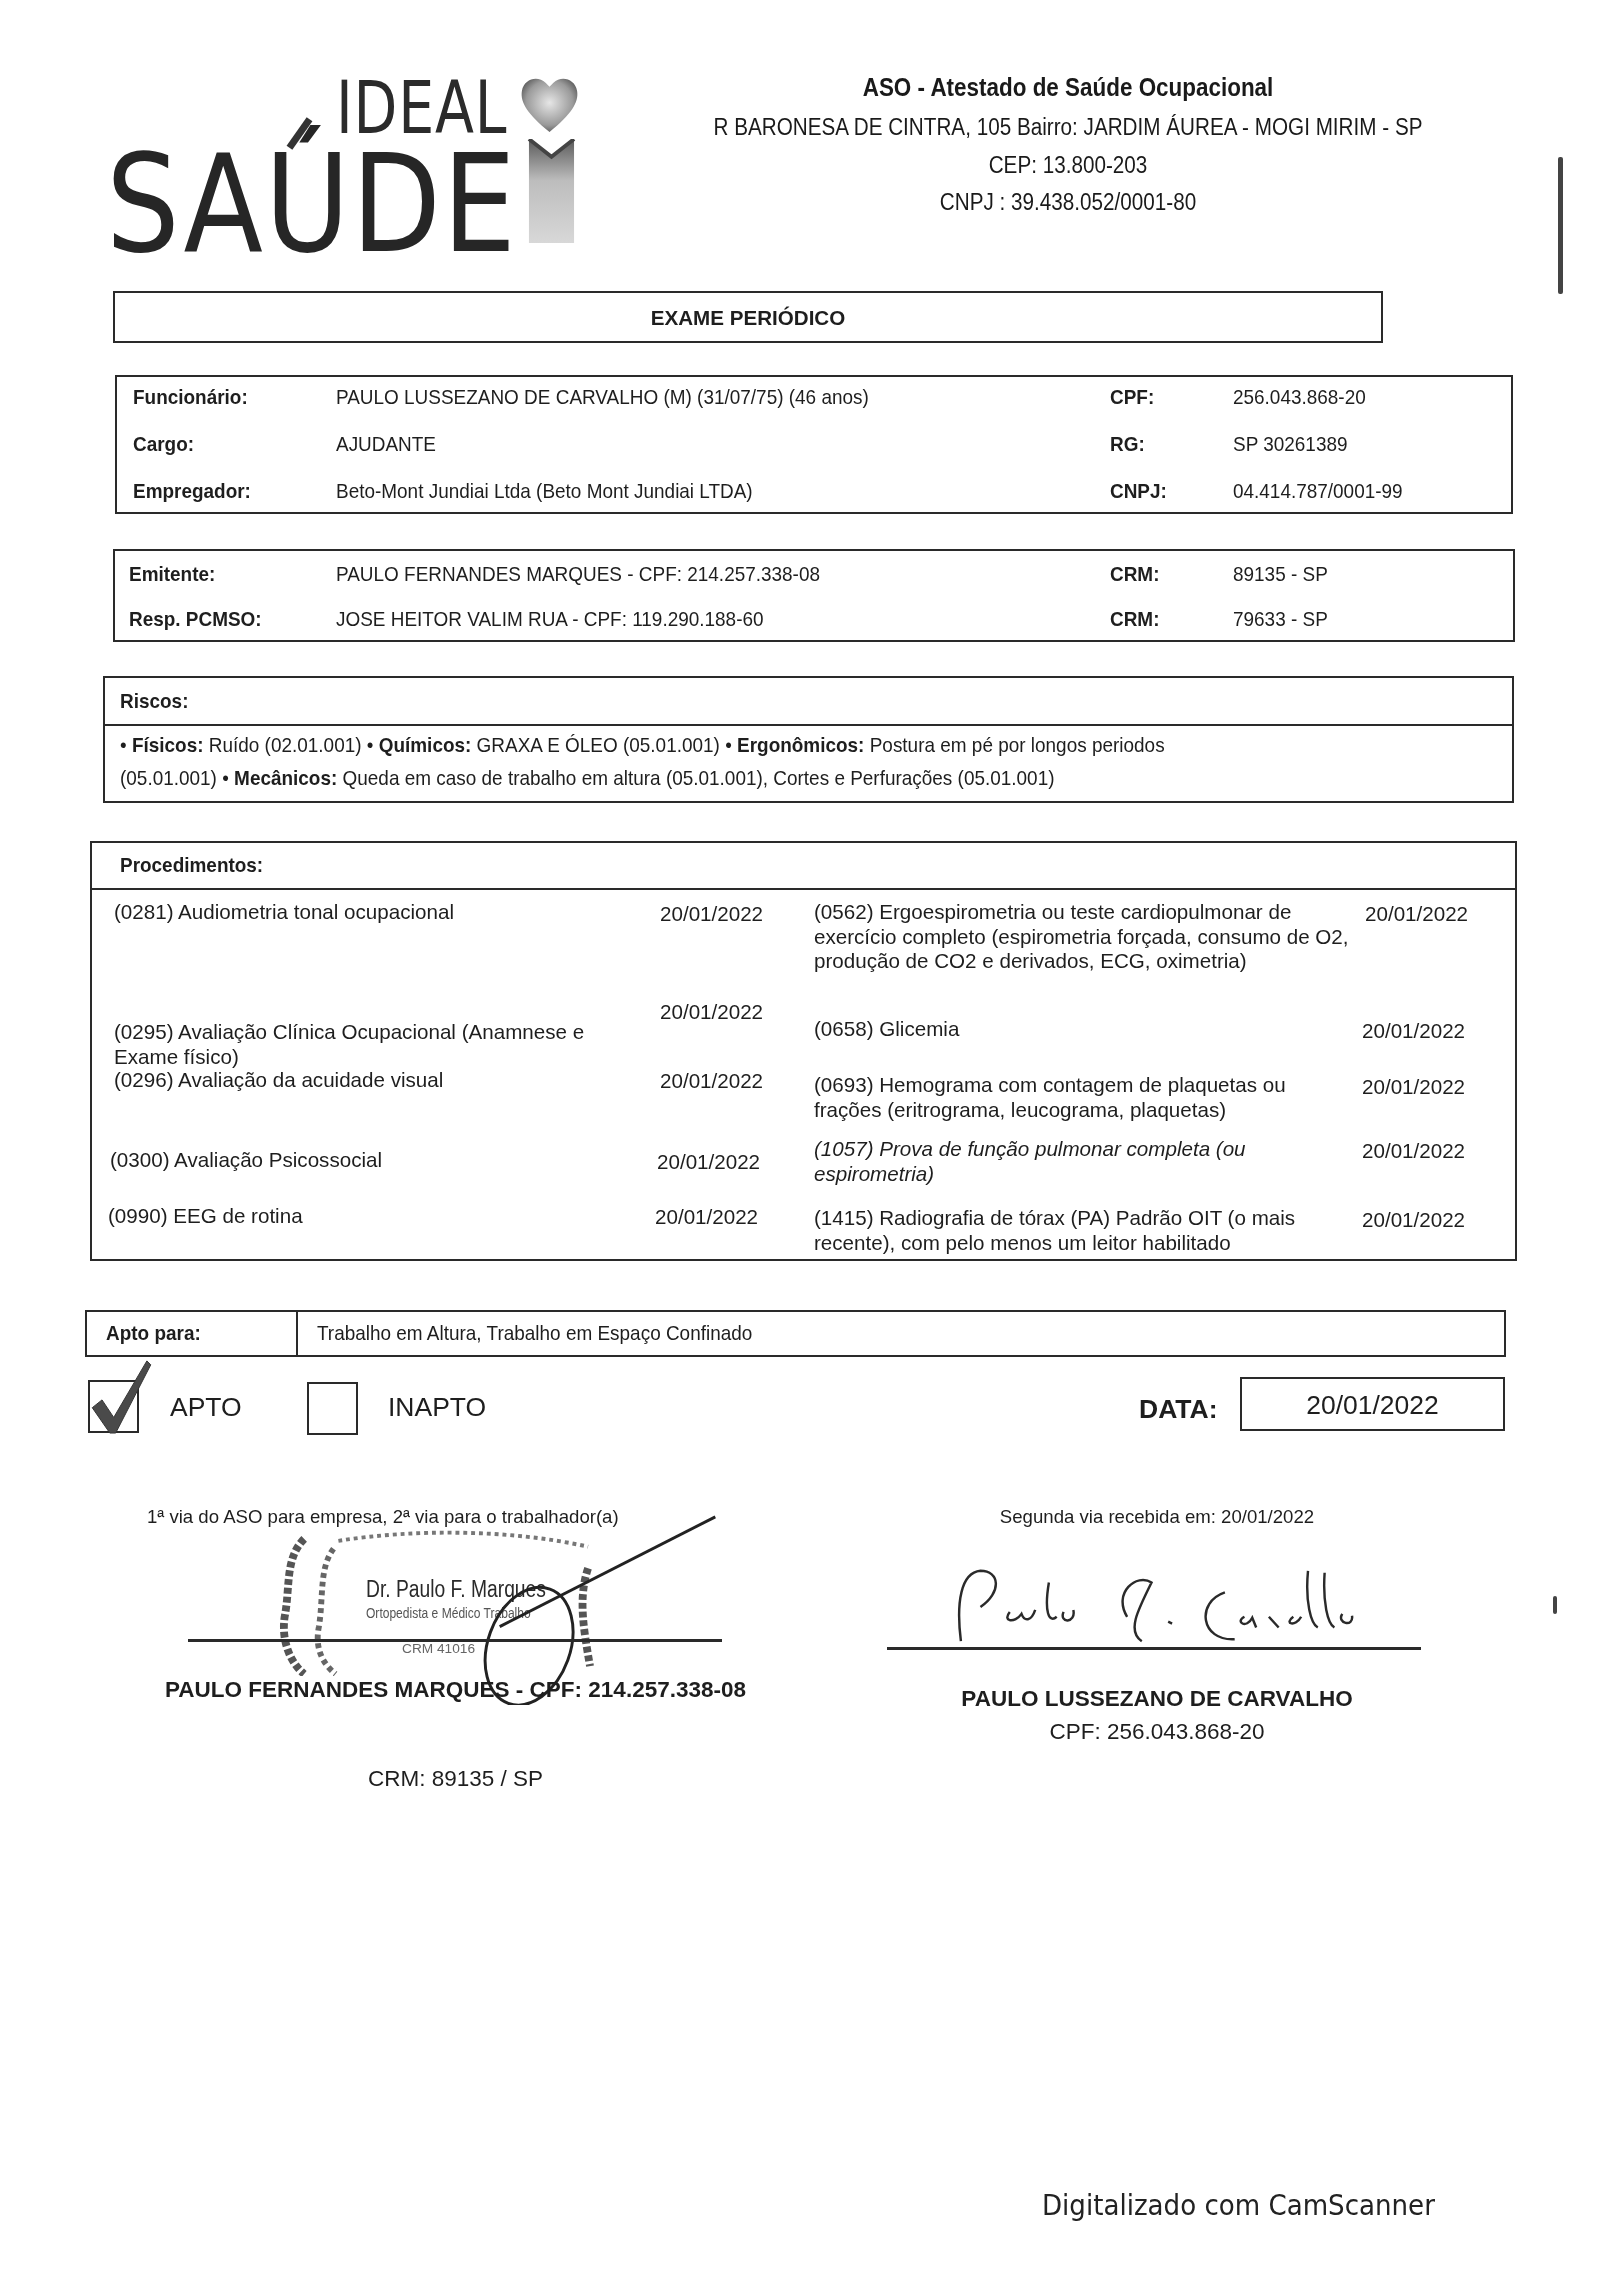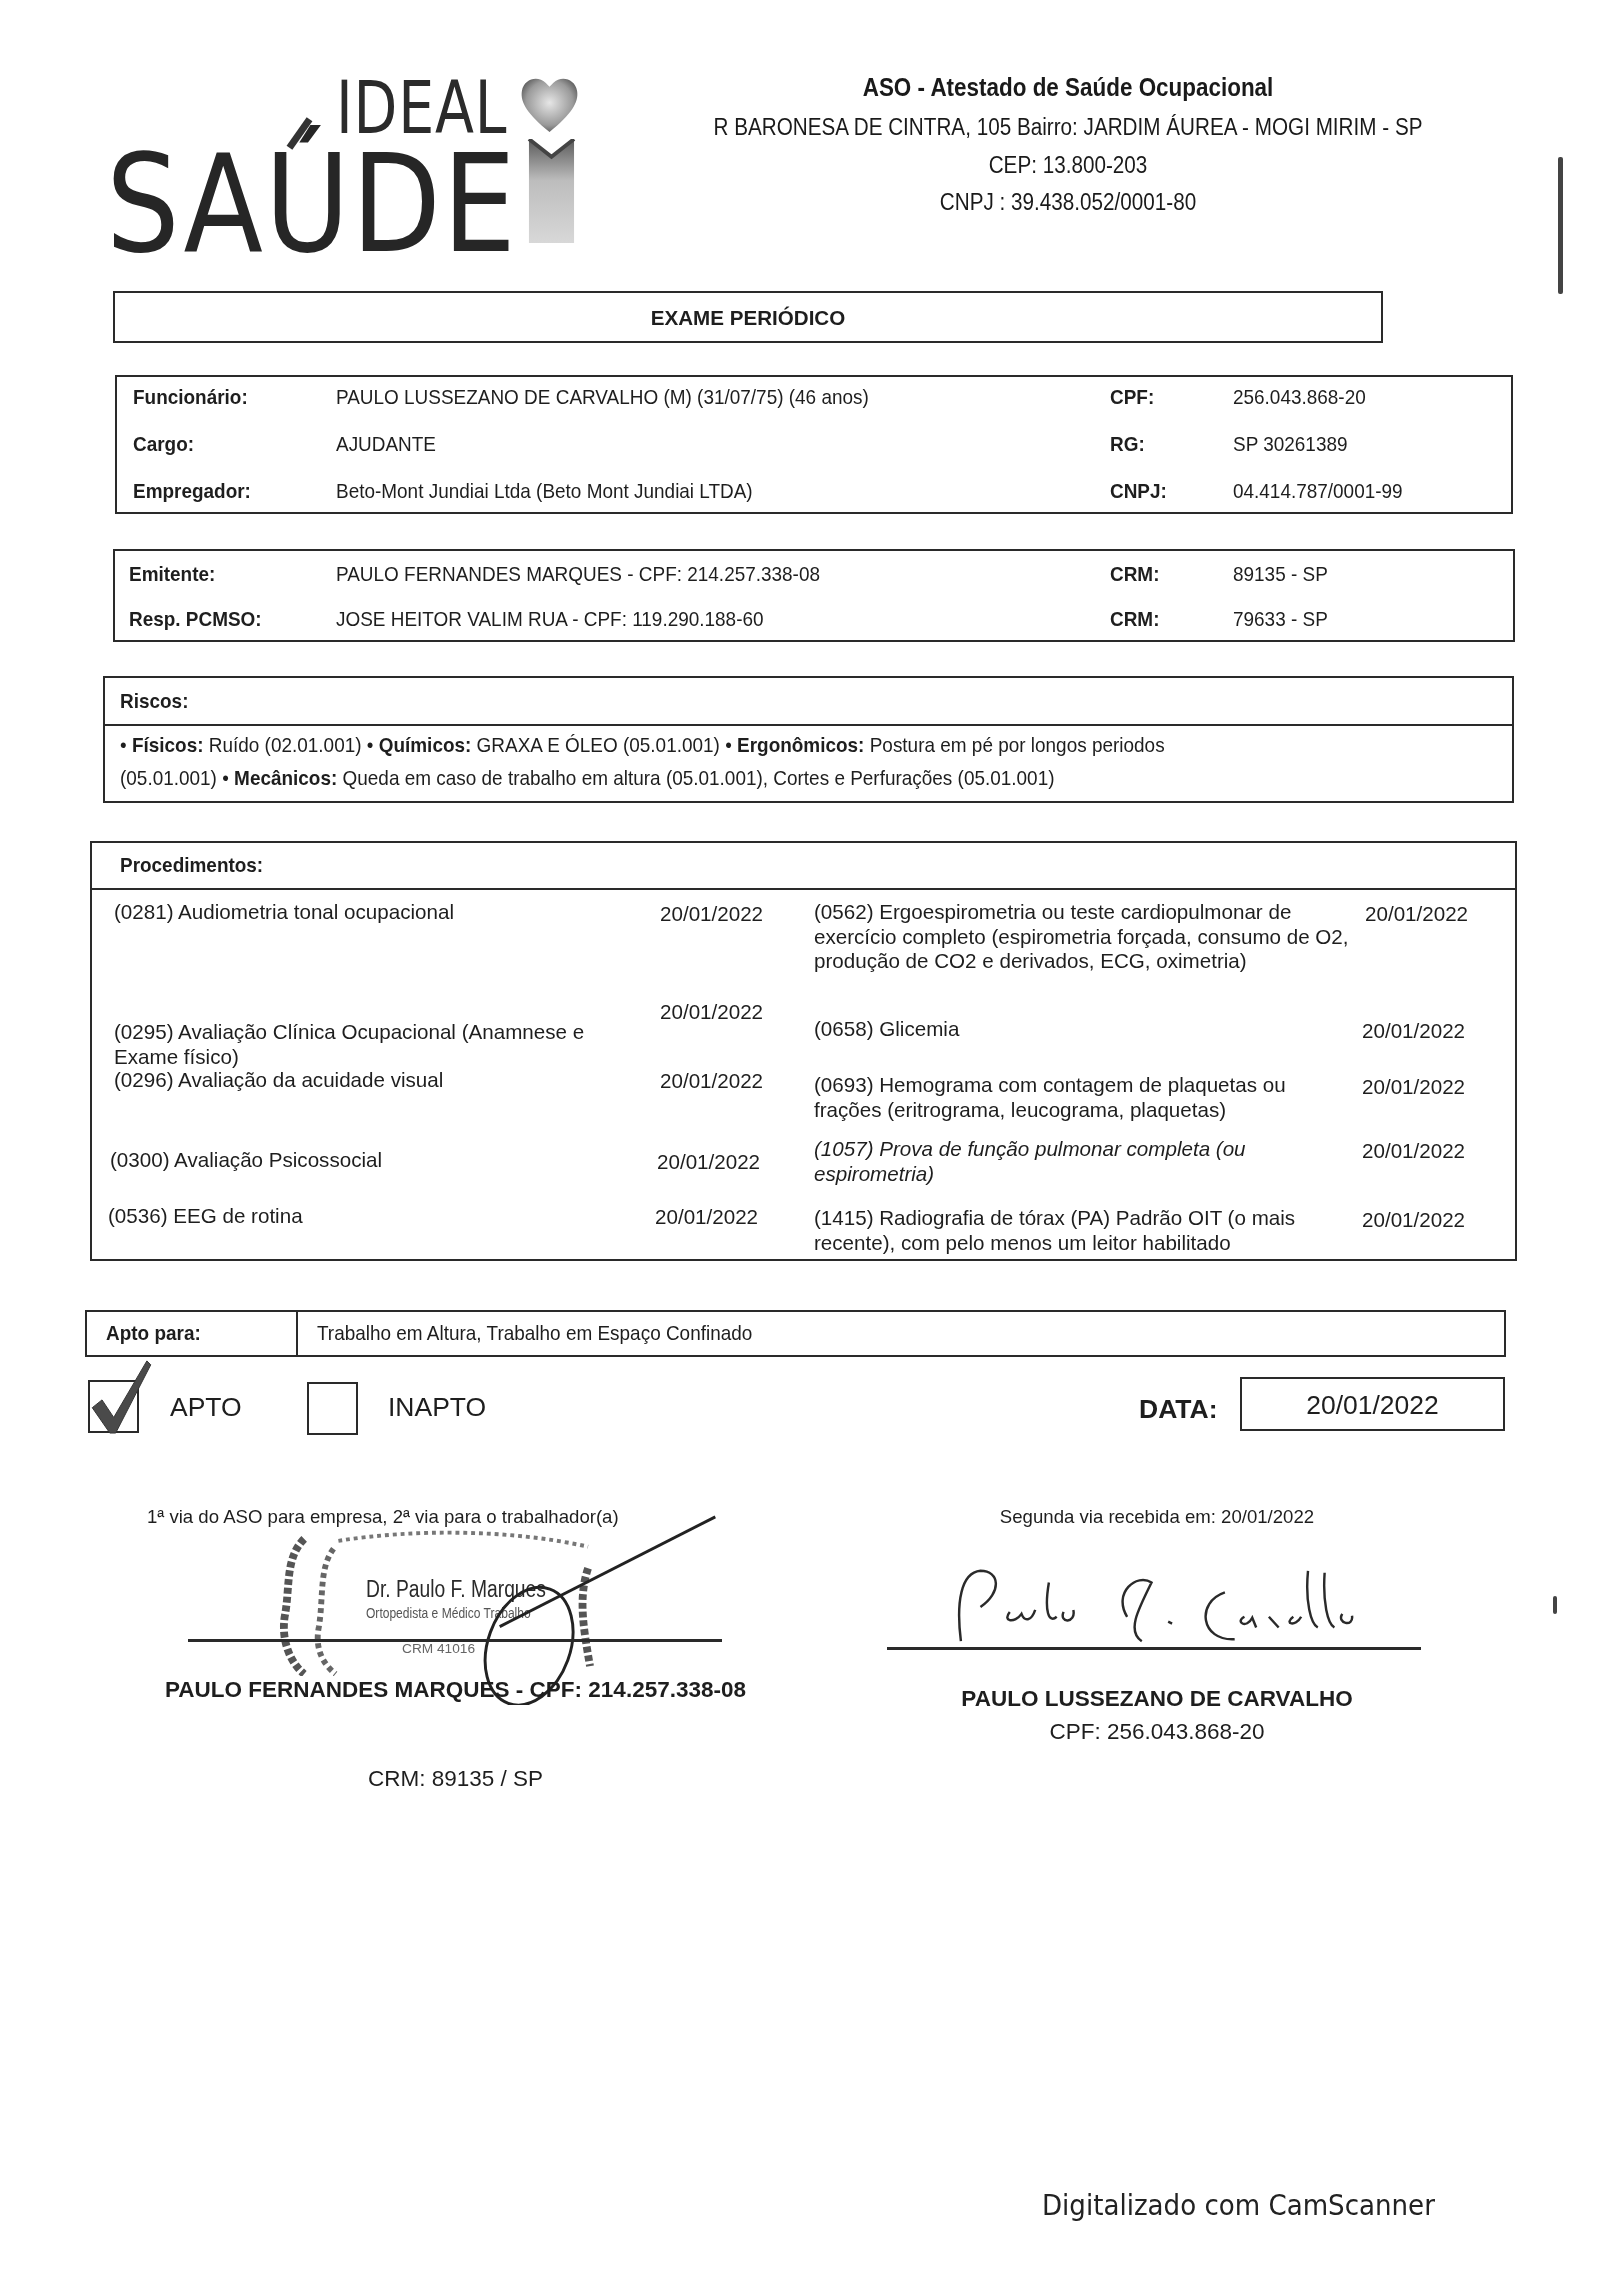--- a/index.html
+++ b/index.html
@@ -126,21 +126,21 @@
 
 <div class="proc" style="left:114px; top:1000px; width:534px;margin-top:20px;">(0295) Avaliação Clínica Ocupacional (Anamnese e Exame físico)</div>
 <div class="proc-date" style="left:660px; top:1000px;">20/01/2022</div>
 
 <div class="proc" style="left:114px; top:1068px; width:529px;">(0296) Avaliação da acuidade visual</div>
 <div class="proc-date" style="left:660px; top:1069px;">20/01/2022</div>
 
 <div class="proc" style="left:110px; top:1148px; width:529px;">(0300) Avaliação Psicossocial</div>
 <div class="proc-date" style="left:657px; top:1150px;">20/01/2022</div>
 
-<div class="proc" style="left:108px; top:1204px; width:529px;">(0536) EEG de rotina</div>
+<div class="proc" style="left:108px; top:1204px; width:529px;">(0990) EEG de rotina</div>
 <div class="proc-date" style="left:655px; top:1205px;">20/01/2022</div>
 
 <div class="proc" style="left:814px; top:900px; width:549px; text-indent:0;">(0562) Ergoespirometria ou teste cardiopulmonar de exercício completo (espirometria forçada, consumo de O2, produção de CO2 e derivados, ECG, oximetria)</div>
 <div class="proc-date" style="left:1365px; top:902px;">20/01/2022</div>
 
 <div class="proc" style="left:814px; top:1017px; width:529px;">(0658) Glicemia</div>
 <div class="proc-date" style="left:1362px; top:1019px;">20/01/2022</div>
 
 <div class="proc" style="left:814px; top:1073px; width:529px;">(0693) Hemograma com contagem de plaquetas ou frações (eritrograma, leucograma, plaquetas)</div>
 <div class="proc-date" style="left:1362px; top:1075px;">20/01/2022</div>

